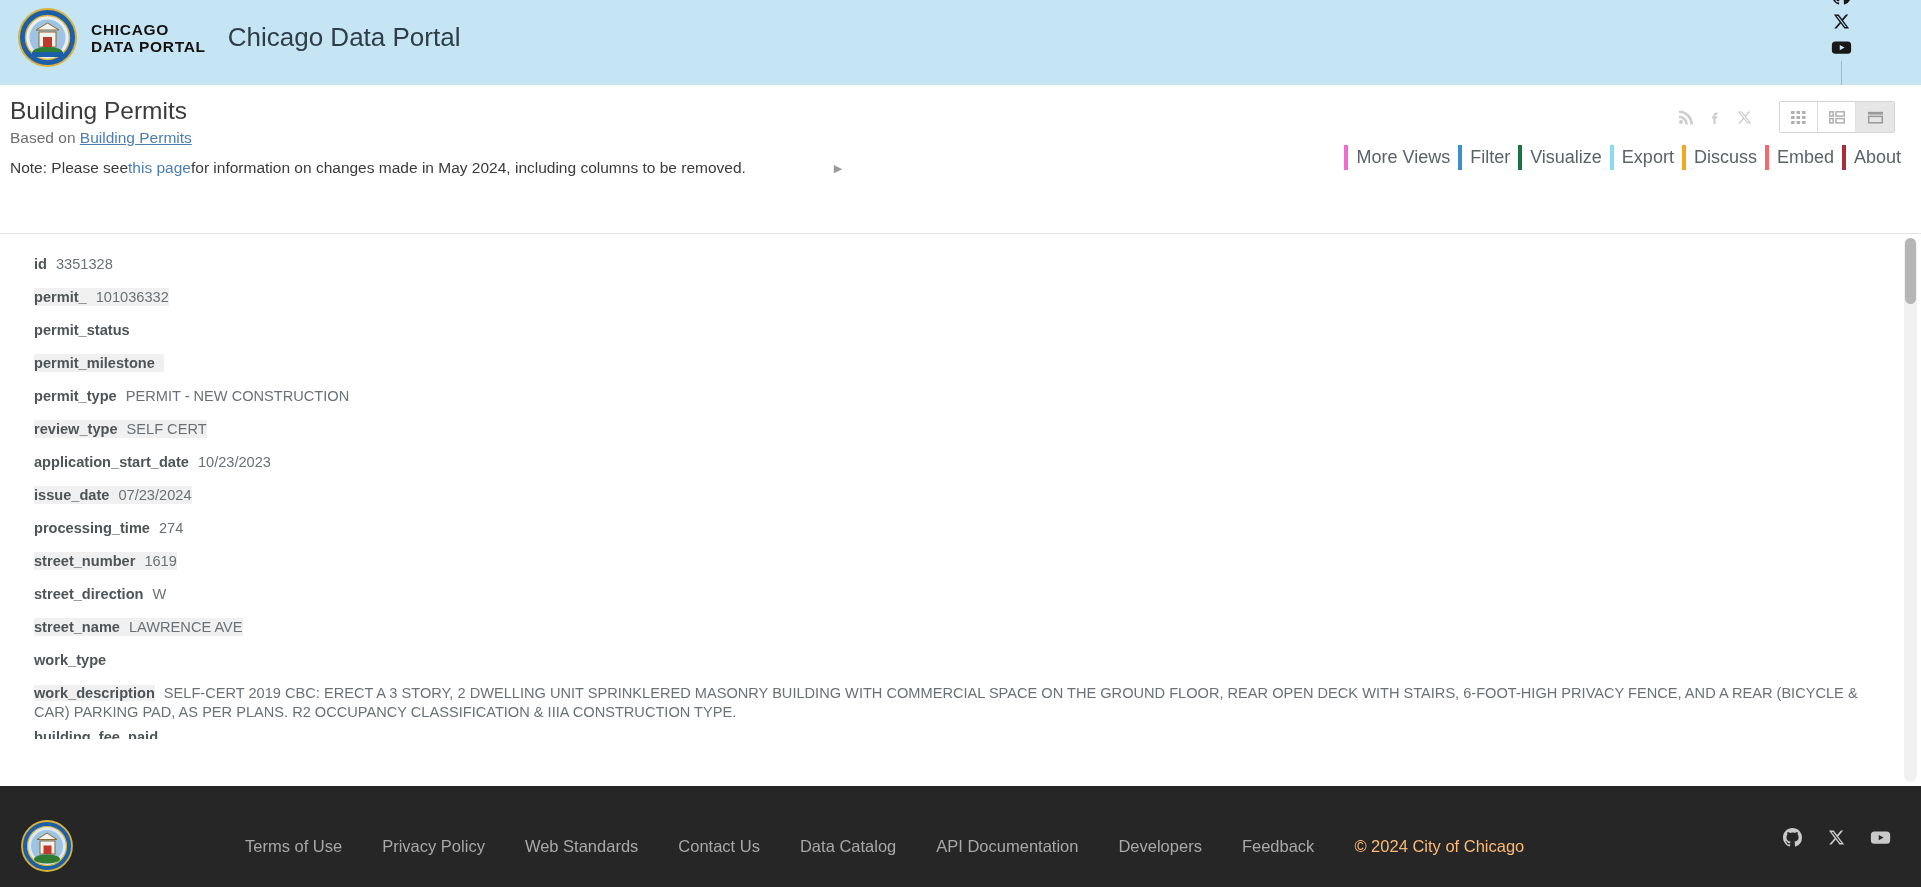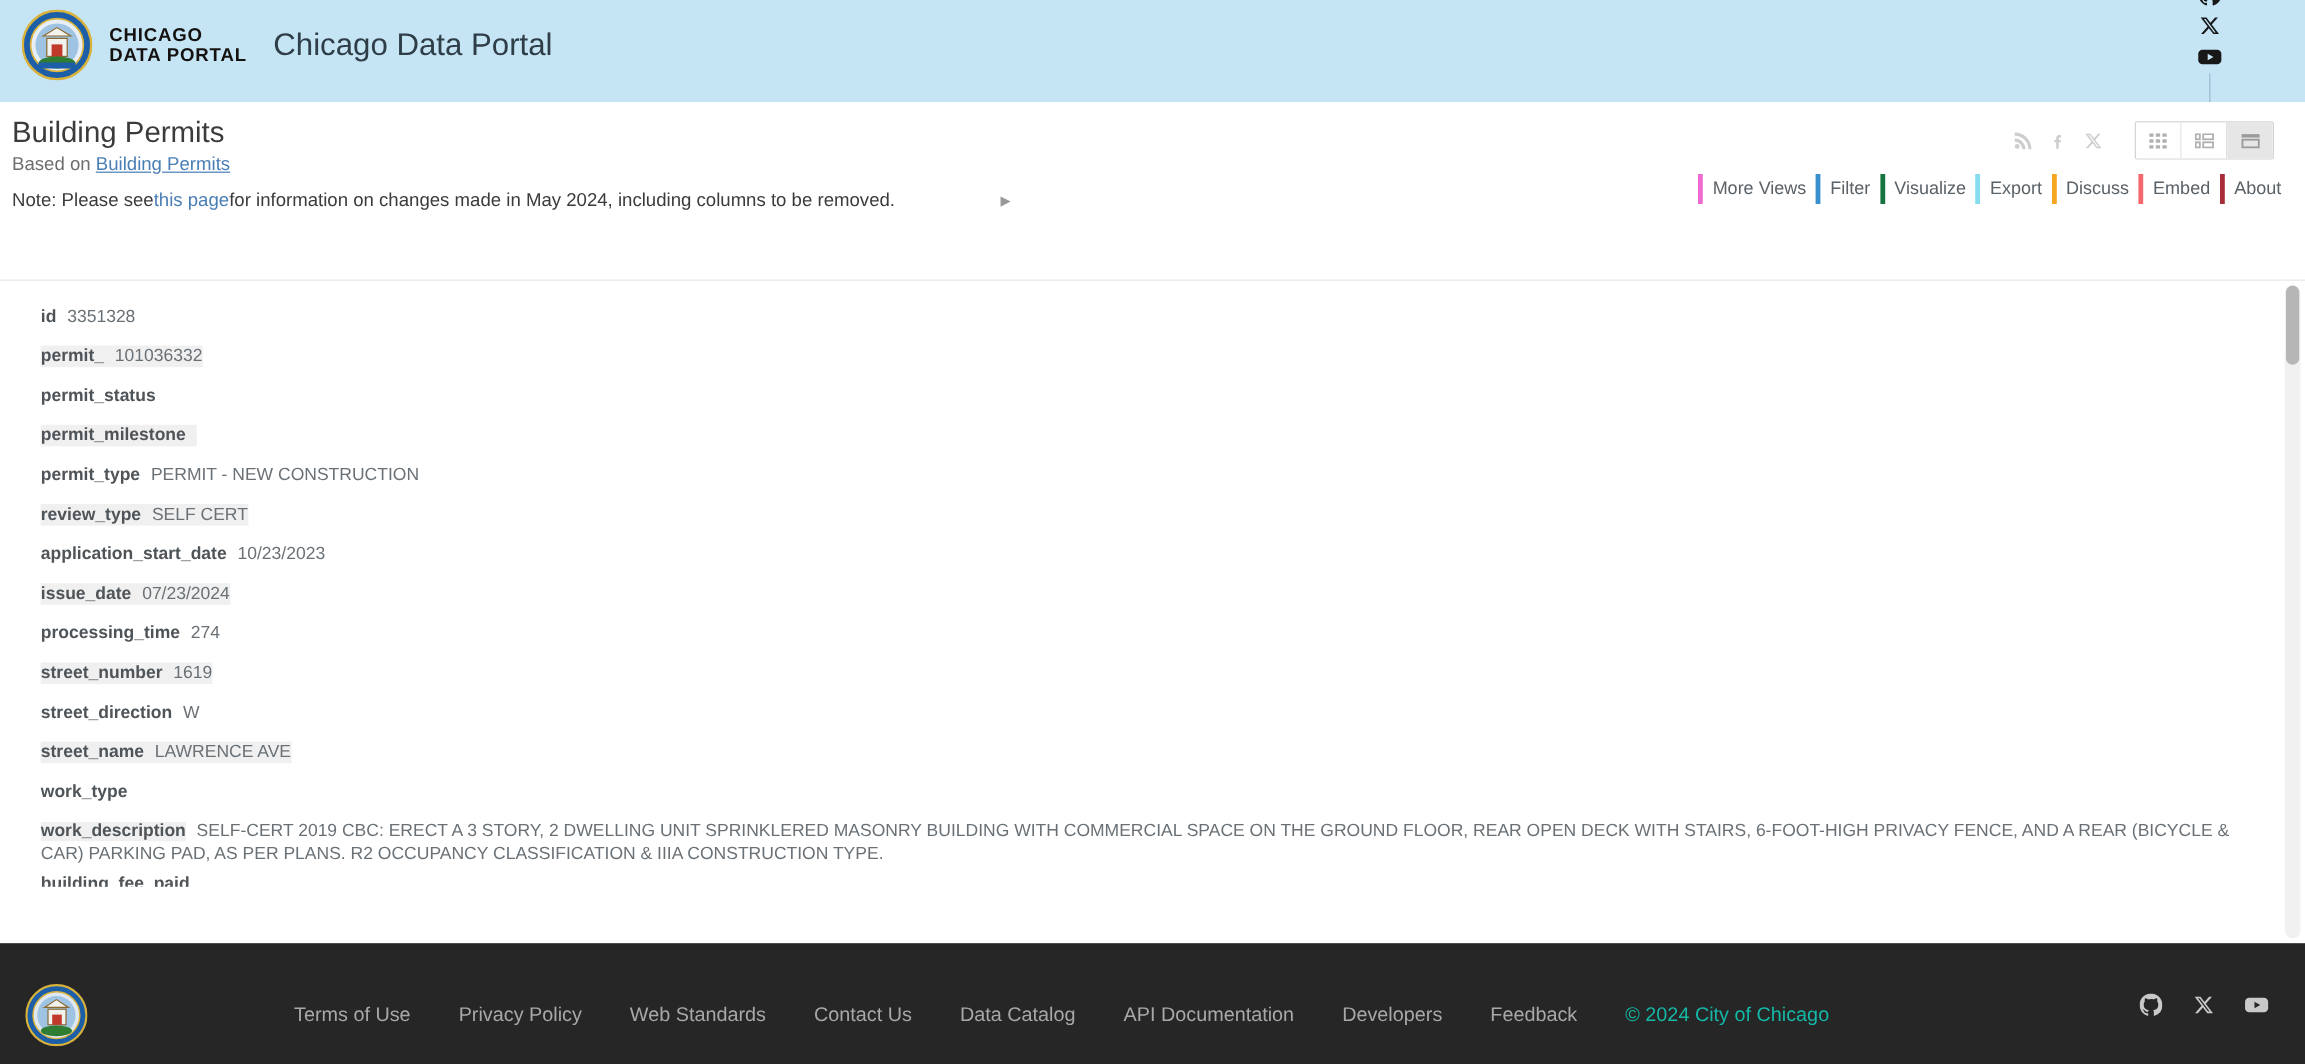--- a/index.html
+++ b/index.html
@@ -176,21 +176,21 @@
     align-items: stretch;
     height: 25px;
   }
   .tab-item {
     display: flex;
     align-items: center;
     cursor: pointer;
   }
   .tab-bar { width: 4px; align-self: stretch; }
   .tab-label {
-    font-size: 15px;
+    font-size: 18px;
     color: #5a6268;
     padding: 0 8px;
     white-space: nowrap;
     line-height: 25px;
   }
 
   
   .record-pane {
     position: relative;
     height: 552px;
@@ -263,21 +263,21 @@
     gap: 0;
   }
   .footer-link {
     color: #a8a8a8;
     font-size: 16.5px;
     text-decoration: none;
     padding: 0 20px;
     white-space: nowrap;
   }
   .footer-copy {
-    color: #14b8a6;
+    color: #fdba74;
     font-size: 16.5px;
     padding: 0 20px;
     white-space: nowrap;
   }
   .footer-social {
     margin-left: auto;
     display: flex;
     align-items: center;
     gap: 14px;
     margin-bottom: 18px;

